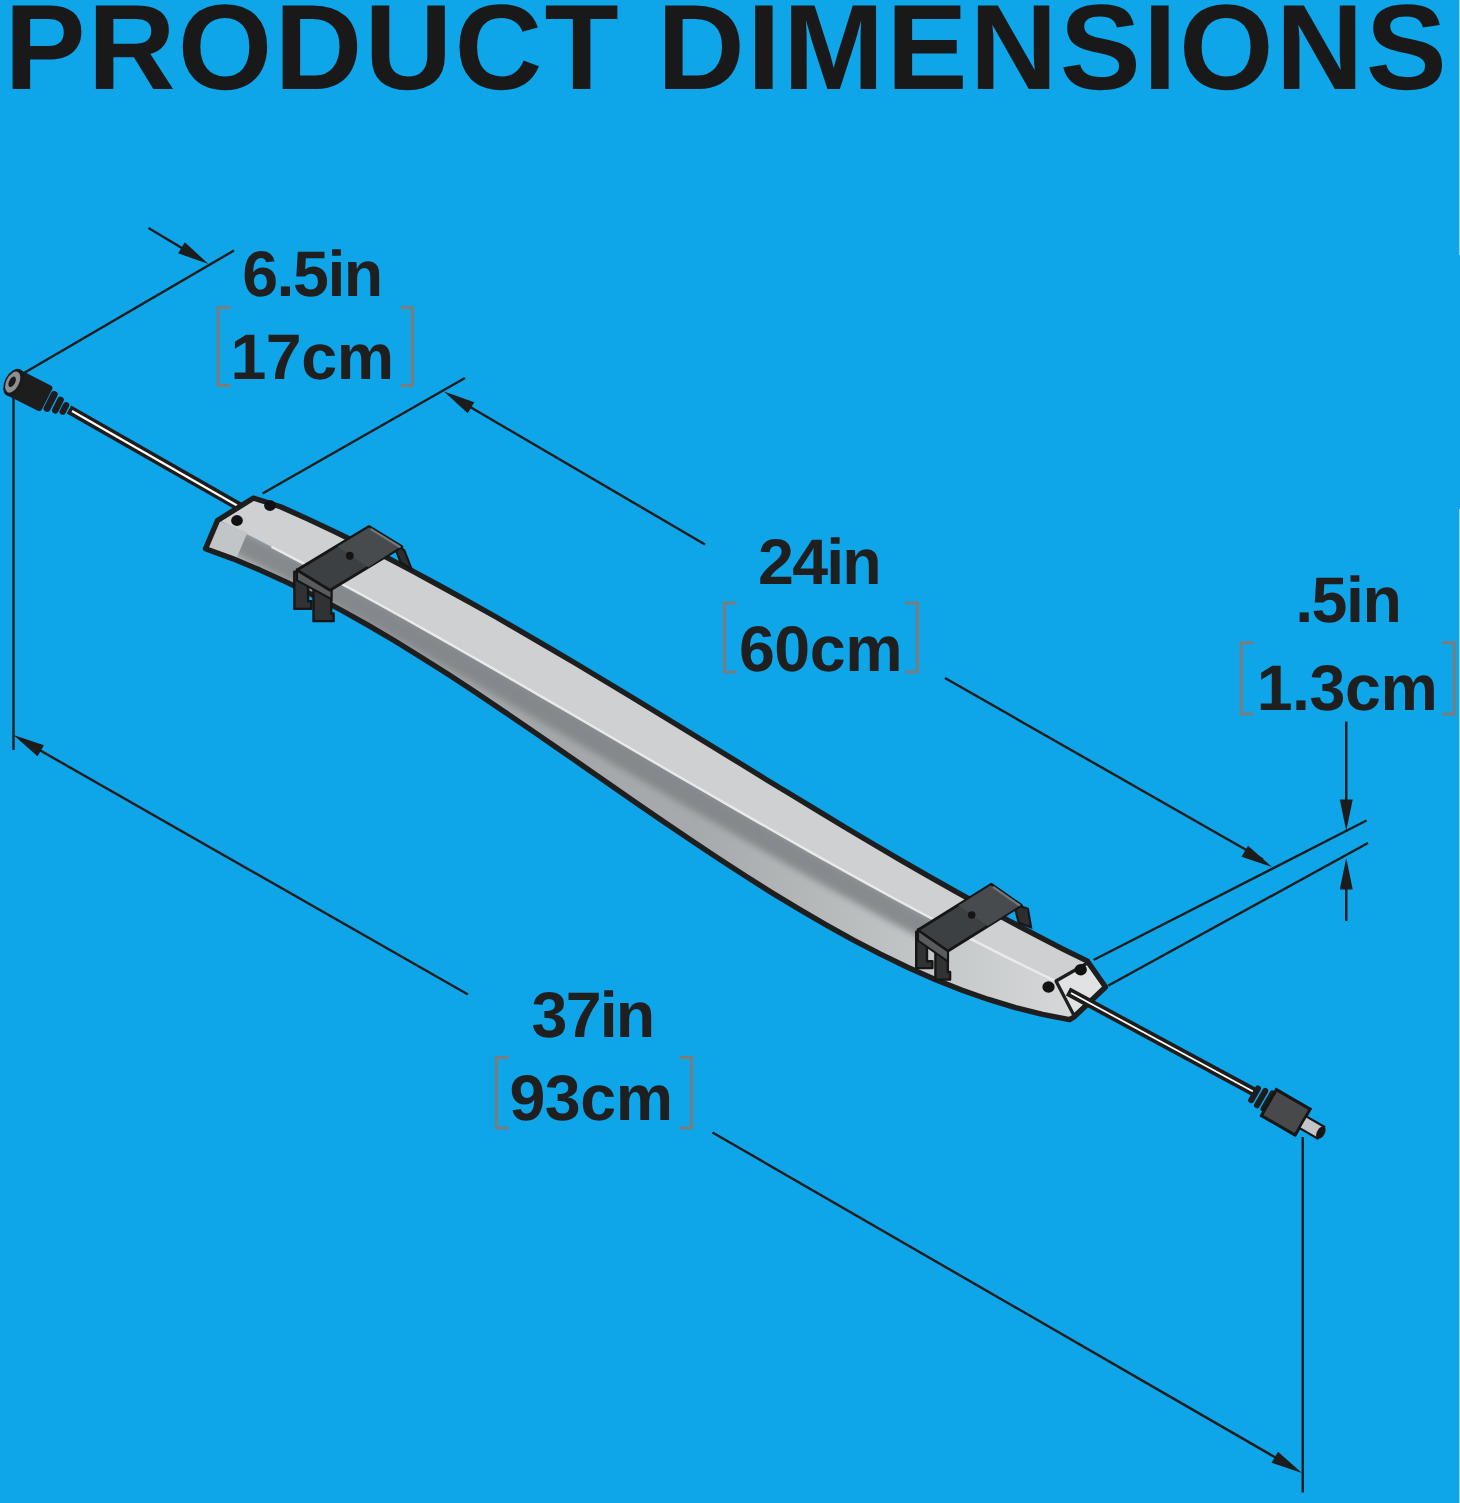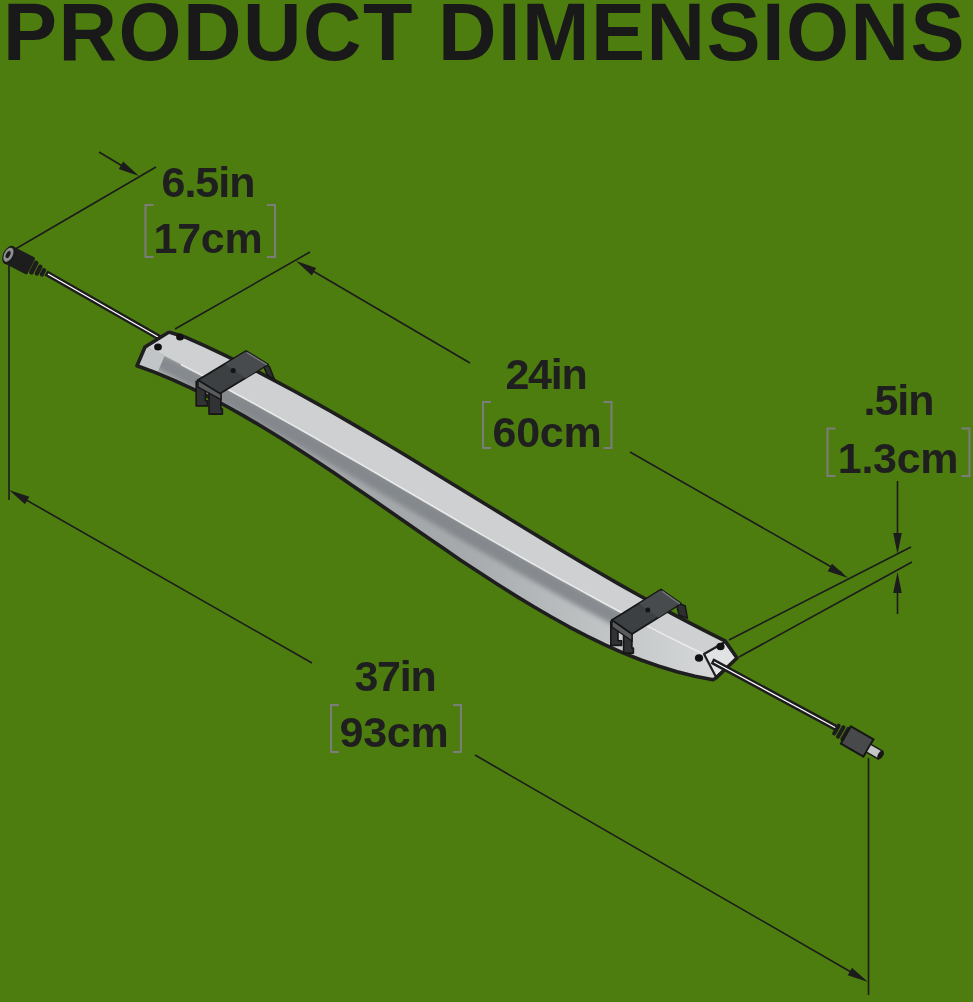--- a/index.html
+++ b/index.html
@@ -1,16 +1,16 @@
 <!DOCTYPE html>
 <html><head>
 <meta charset="utf-8">
 <style>
   html,body{margin:0;padding:0;background:#ffffff;}
-  #page{position:relative;width:973px;height:1002px;background:#4d7c0f;overflow:hidden;
+  #page{position:relative;width:973px;height:1002px;background:#0ea5e9;overflow:hidden;
         font-family:"Liberation Sans", sans-serif;}
   #title{position:absolute;left:3px;top:-14px;font-size:81px;font-weight:bold;
          color:#191919;letter-spacing:1.5px;white-space:nowrap;}
   svg{position:absolute;left:0;top:0;}
   .lbl{font-family:"Liberation Sans",sans-serif;font-weight:bold;fill:#1f1f1f;}
 </style>
 </head>
 <body>
 <div id="page">
   <div id="title">PRODUCT DIMENSIONS</div>

